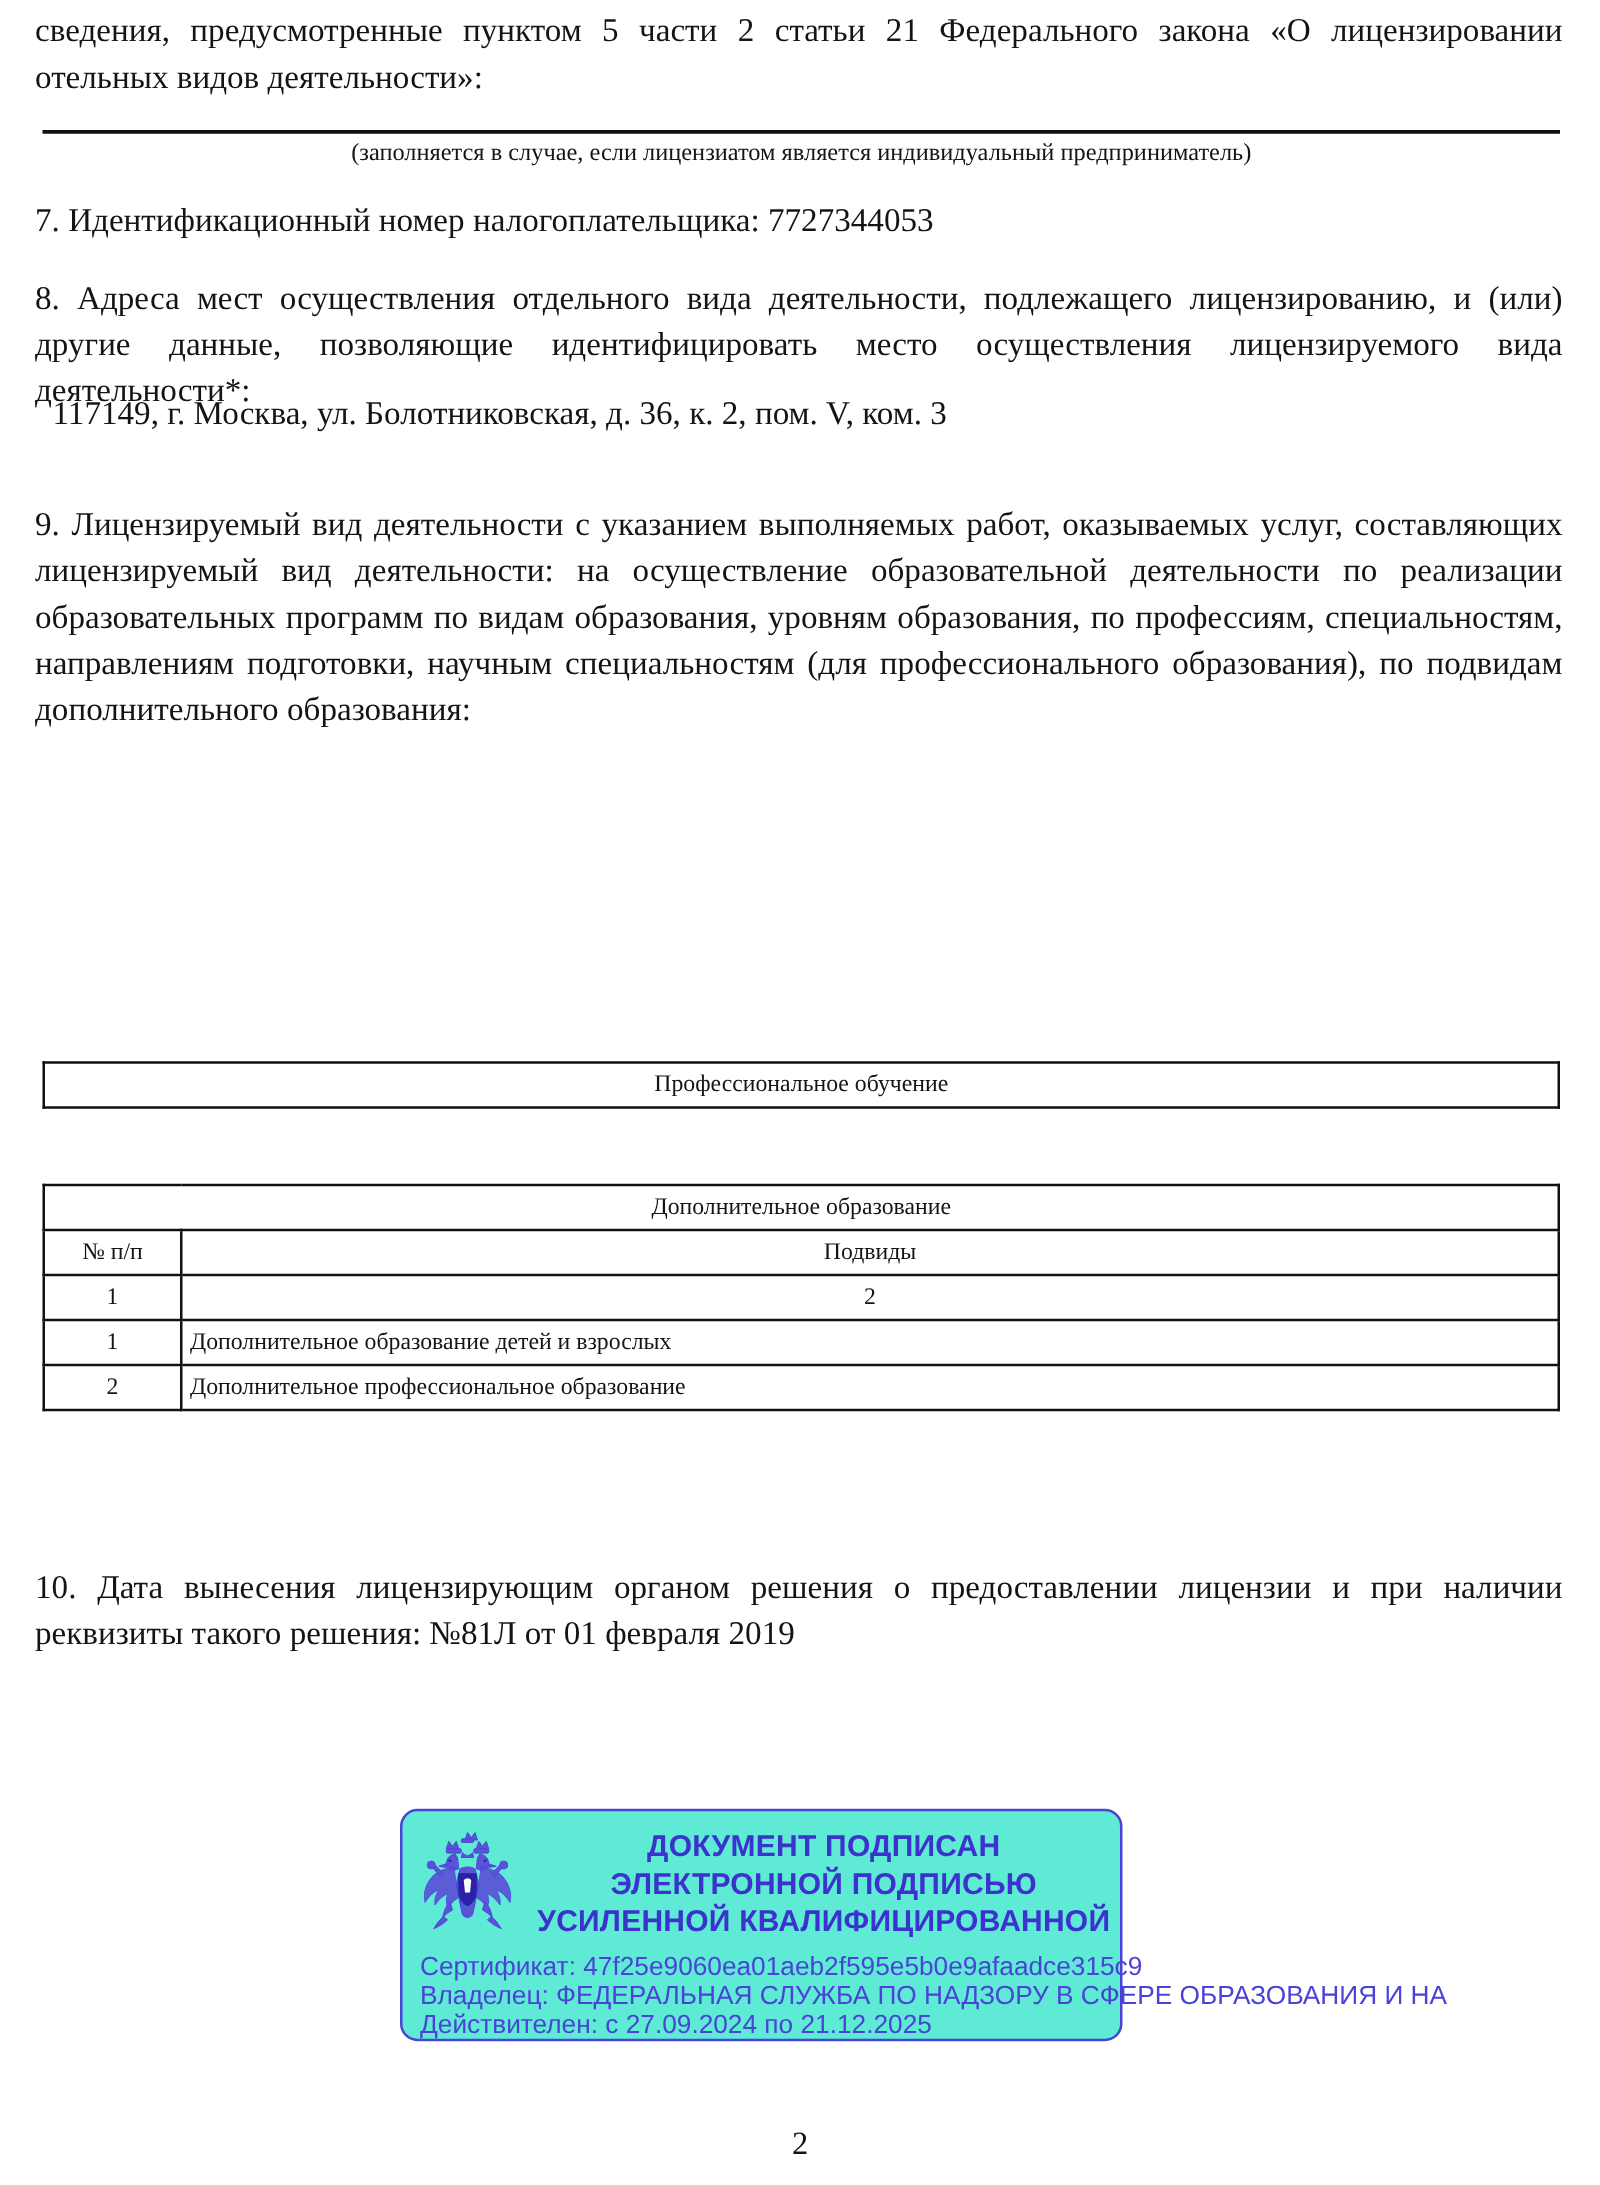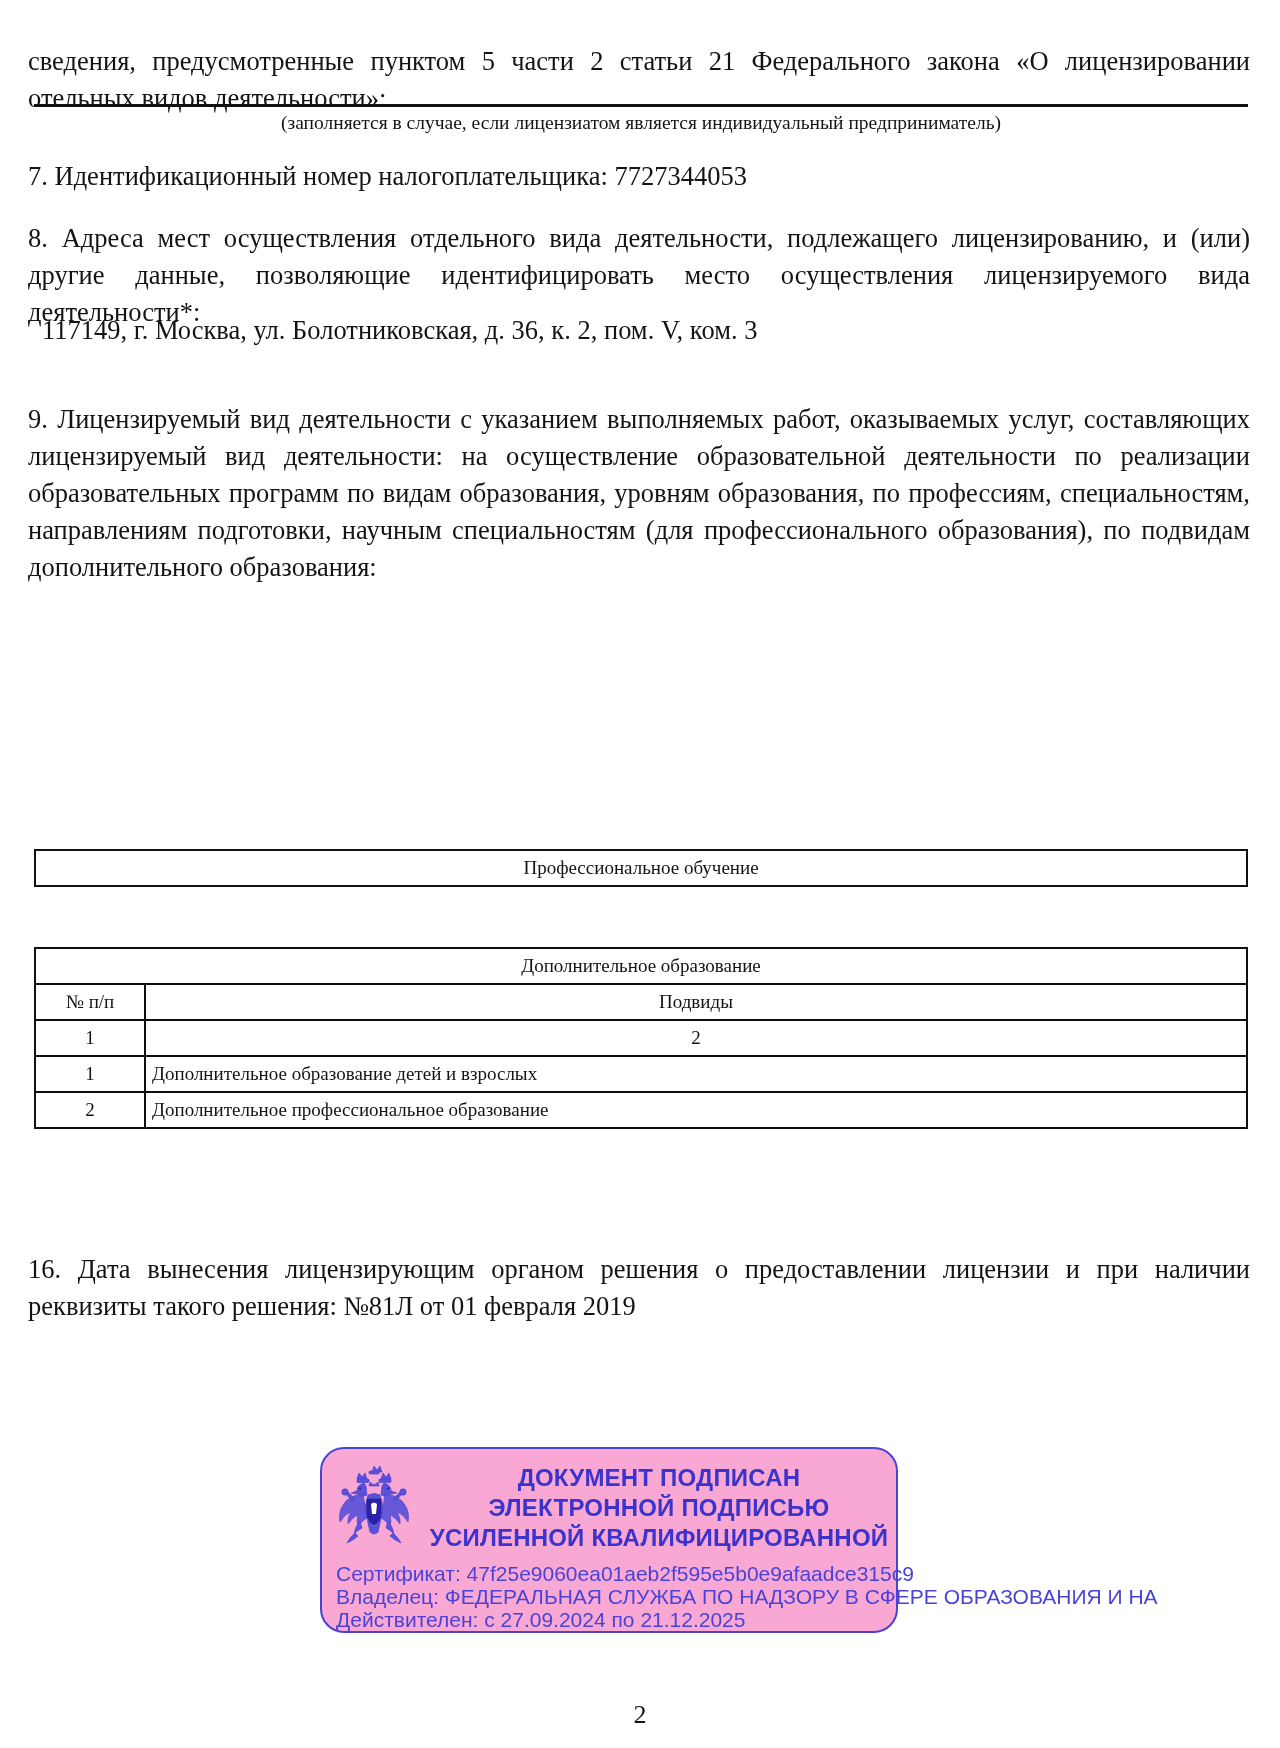--- a/index.html
+++ b/index.html
@@ -33,21 +33,20 @@
     color: #141414;
     margin: 0;
   }
 
   
   #top-para {
     position: absolute;
     left: 28px;
     top: 6px;
     width: 1222px;
-    margin-top: 37px;
   }
 
   
   .rule {
     position: absolute;
     left: 34px;
     top: 104px;
     width: 1214px;
     height: 0;
     border-top: 3px solid #111;
@@ -142,23 +141,23 @@
   }
 
   
   #esign-stamp {
     position: absolute;
     left: 320px;
     top: 1447px;
     width: 578px;
     height: 186px;
     border: 2.5px solid #4a43d6;
-    border-radius: 24px;
+    border-radius: 14px;
     box-sizing: border-box;
-    background: #f9a8d4;
+    background: #5eead4;
   }
   #esign-emblem {
     position: absolute;
     left: 8px;
     top: 12px;
     width: 88px;
     height: 100px;
   }
   #esign-headings {
     position: absolute;
@@ -245,21 +244,21 @@
         <td class="c-center">1</td>
         <td class="c-left">Дополнительное образование детей и взрослых</td>
       </tr>
       <tr>
         <td class="c-center">2</td>
         <td class="c-left">Дополнительное профессиональное образование</td>
       </tr>
     </tbody>
   </table>
 
-  <p id="item10" class="para">16. Дата вынесения лицензирующим органом решения о предоставлении лицензии и при наличии реквизиты такого решения: №81Л от 01 февраля 2019</p>
+  <p id="item10" class="para">10. Дата вынесения лицензирующим органом решения о предоставлении лицензии и при наличии реквизиты такого решения: №81Л от 01 февраля 2019</p>
 
   <div id="esign-stamp">
 
     <div id="esign-emblem">
       <svg viewBox="0 0 88 100" width="88" height="100" aria-hidden="true">
         <g fill="#5b52d8" stroke="#4a43d6" stroke-width="0.7">
 
           <path d="M44 5 l3 4 3-4 2 6 -10 0 2-6z"></path>
           <path d="M29 12 l3 4 3-4 2 6 -10 0 2-6z"></path>
           <path d="M53 12 l3 4 3-4 2 6 -10 0 2-6z"></path>

